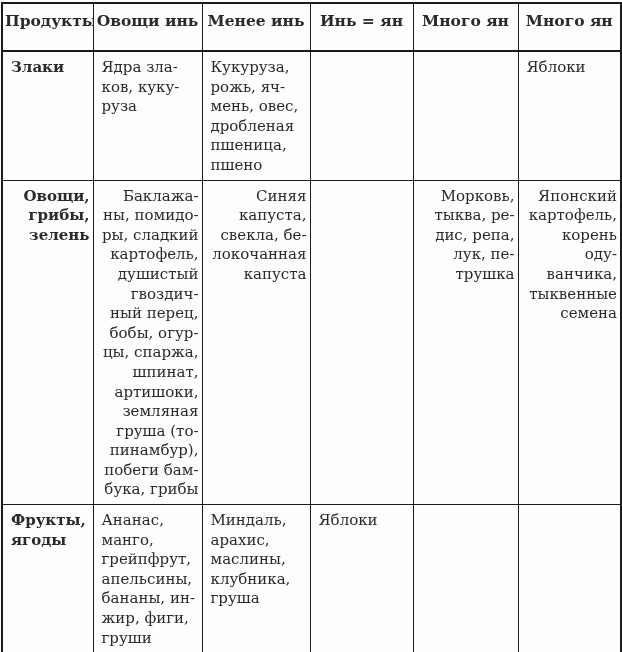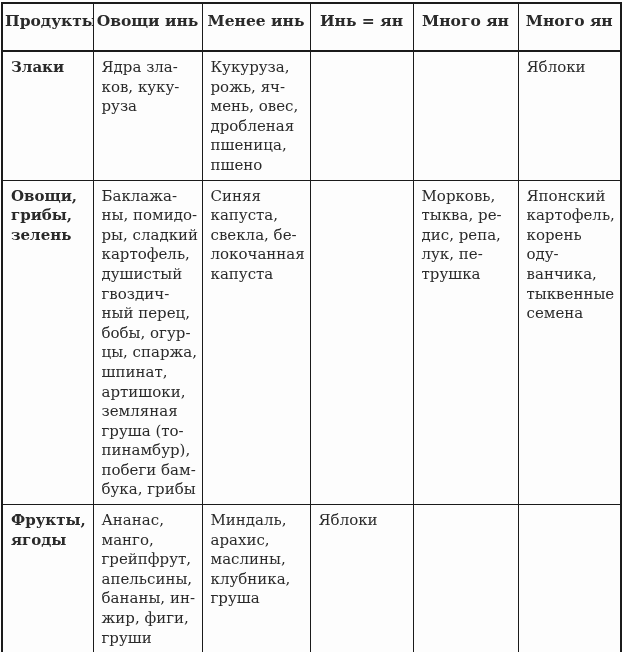--- a/index.html
+++ b/index.html
@@ -42,21 +42,21 @@
     text-align: center;
     padding: 7px 2px 4px 2px;
     border-bottom: 2px solid #1b1b1b;
     font-size: 15.5px;
   }
   table.yin-yang td.cat {
     font-weight: bold;
   }
   tr.hdr { height: 48px; }
   tr.r1  { height: 127px; padding-left: 24px; }
-  tr.r2  { height: 316px; }
+  tr.r2  { height: 316px; text-align: right; }
   tr.r3  { height: 150px; }
   col.c1 { width: 91px; }
   col.c2 { width: 109px; }
   col.c3 { width: 108px; }
   col.c4 { width: 103px; }
   col.c5 { width: 105px; }
   col.c6 { width: 103px; }
 </style>
 </head>
 <body>

